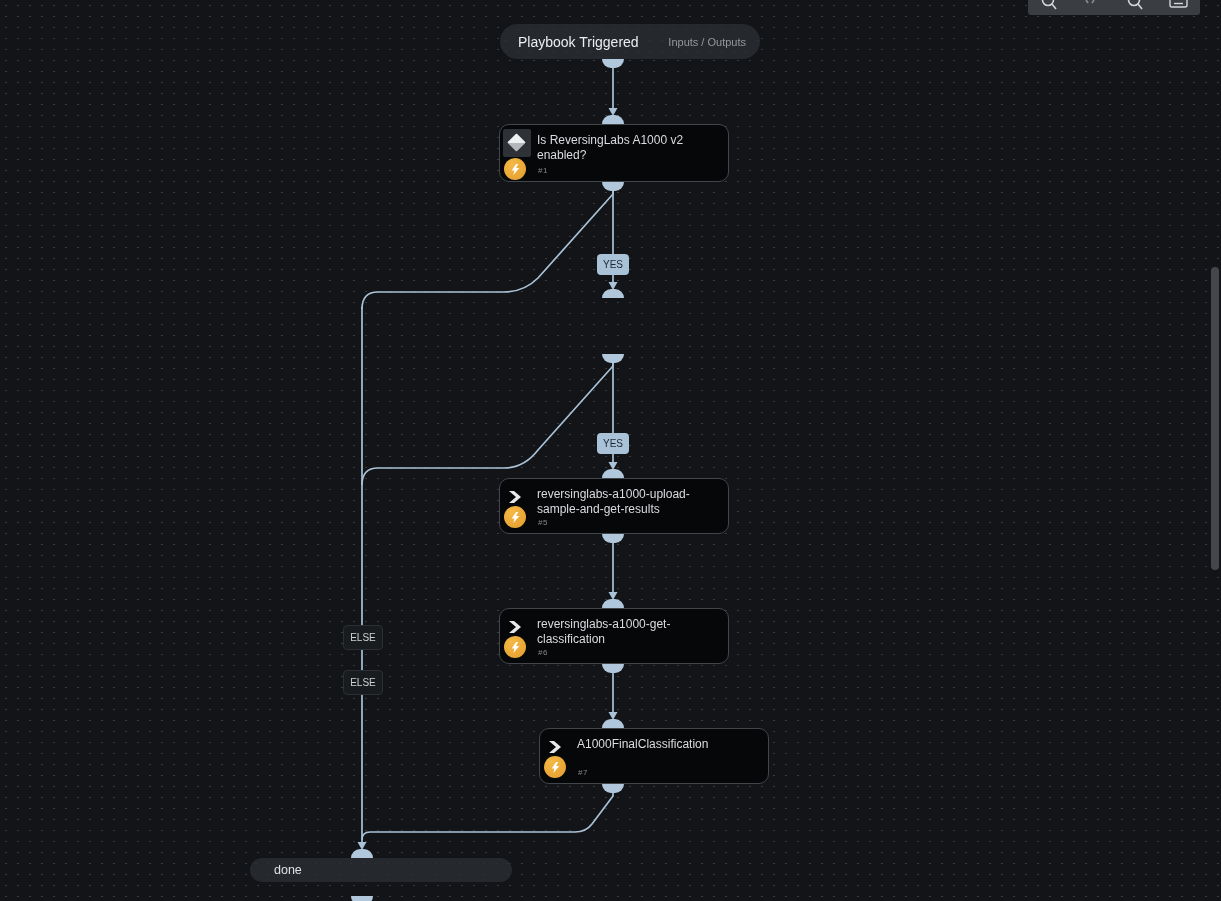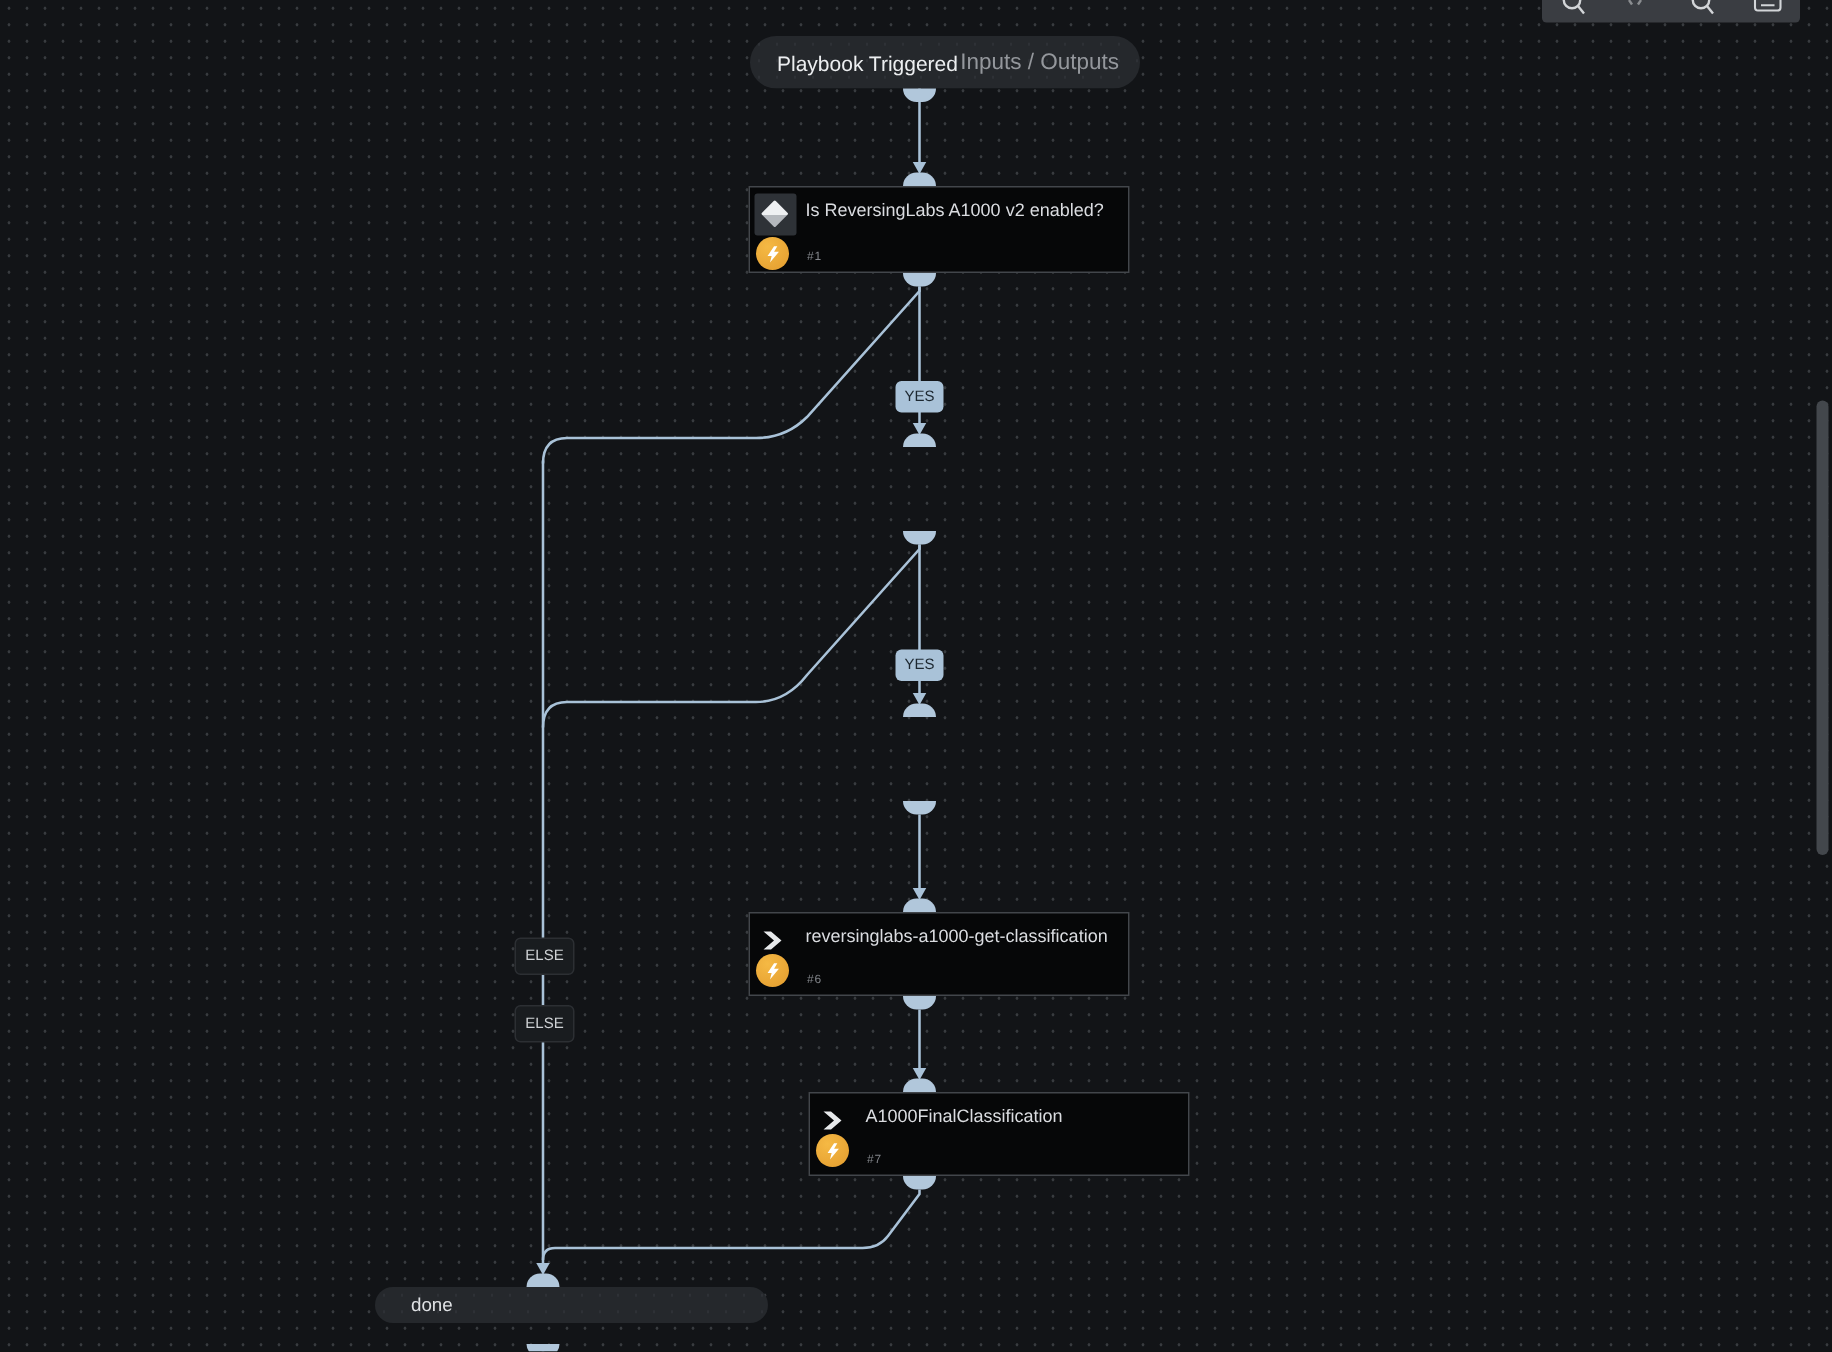--- a/index.html
+++ b/index.html
@@ -7,22 +7,22 @@
     position:relative;width:1221px;height:901px;overflow:hidden;
     background-color:#121417;
     background-image:radial-gradient(circle,#383b3f 0.9px,transparent 1.1px);
     background-size:12px 11px;
     font-family:"Liberation Sans",sans-serif;
     padding-left:21px;
   }
   svg.edges{position:absolute;left:0;top:0;z-index:1;}
   
   .node{
-    position:absolute;width:254px;box-sizing:border-box;z-index:2;
-    background:#060708;border:1px solid #42464b;border-radius:0;
+    position:absolute;width:230px;box-sizing:border-box;z-index:2;
+    background:#060708;border:1px solid #42464b;border-radius:10px;
   }
   .node .title{
     position:absolute;left:37px;top:8px;right:6px;
     color:#dadce0;font-size:12px;line-height:15px;overflow-wrap:anywhere;
   }
   .node .num{
     position:absolute;left:38px;bottom:6px;
     color:#83868b;font-size:8px;letter-spacing:.5px;
   }
   .icon-box{
@@ -44,21 +44,21 @@
   .bolt.low{bottom:5px;} .bolt.mid{top:33px;}
   
   .pill{
     position:absolute;z-index:2;border-radius:19px;
     background-color:#25282c;
     background-image:radial-gradient(circle,#2e3136 0.8px,transparent 1px);
     background-size:12px 11px;
     display:flex;align-items:center;
   }
   .pill .ptitle{color:#eceef0;font-size:14px;font-weight:500;}
-  .pill .plink{color:#94979c;font-size:15px;margin-left:auto;}
+  .pill .plink{color:#94979c;font-size:11px;margin-left:auto;}
   
   .dome{position:absolute;width:22px;height:9px;background:#b1c7db;z-index:3;}
   .dome.t{border-radius:11px 11px 0 0;}
   .dome.b{border-radius:0 0 11px 11px;}
   
   .chip{
     position:absolute;z-index:4;display:flex;align-items:center;justify-content:center;
     font-size:10px;border-radius:4px;
   }
   .chip.yes{width:32px;height:21px;background:#a9c2d8;color:#1d2831;font-weight:normal;}
@@ -115,20 +115,32 @@
     <div class="bolt mid">
       <svg width="13" height="13" viewBox="0 0 24 24">
           <path d="M13 2 L5 14 h5 l-2 8 l11 -13 h-6 l4 -7 z" fill="#ffffff"></path>
         </svg>
     </div>
     <div class="title">Is ReversingLabs A1000 v2 enabled?</div>
     <div class="num">#1</div>
   </div>
 
 
+  <div class="node" style="left:499px;top:478px;height:56px;">
+    <svg class="chev" width="16" height="16" viewBox="0 0 16 16">
+      <polygon points="1,2 6,2 13,8 6,14 1,14 8,8" fill="#e7e9eb"></polygon>
+      </svg>
+    <div class="bolt low">
+      <svg width="13" height="13" viewBox="0 0 24 24">
+          <path d="M13 2 L5 14 h5 l-2 8 l11 -13 h-6 l4 -7 z" fill="#ffffff"></path>
+        </svg>
+    </div>
+    <div class="title">reversinglabs-a1000-upload-sample-and-get-results</div>
+    <div class="num">#5</div>
+  </div>
 
   <div class="node" style="left:499px;top:608px;height:56px;">
     <svg class="chev" width="16" height="16" viewBox="0 0 16 16">
       <polygon points="1,2 6,2 13,8 6,14 1,14 8,8" fill="#e7e9eb"></polygon>
       </svg>
     <div class="bolt low">
       <svg width="13" height="13" viewBox="0 0 24 24">
           <path d="M13 2 L5 14 h5 l-2 8 l11 -13 h-6 l4 -7 z" fill="#ffffff"></path>
         </svg>
     </div>

